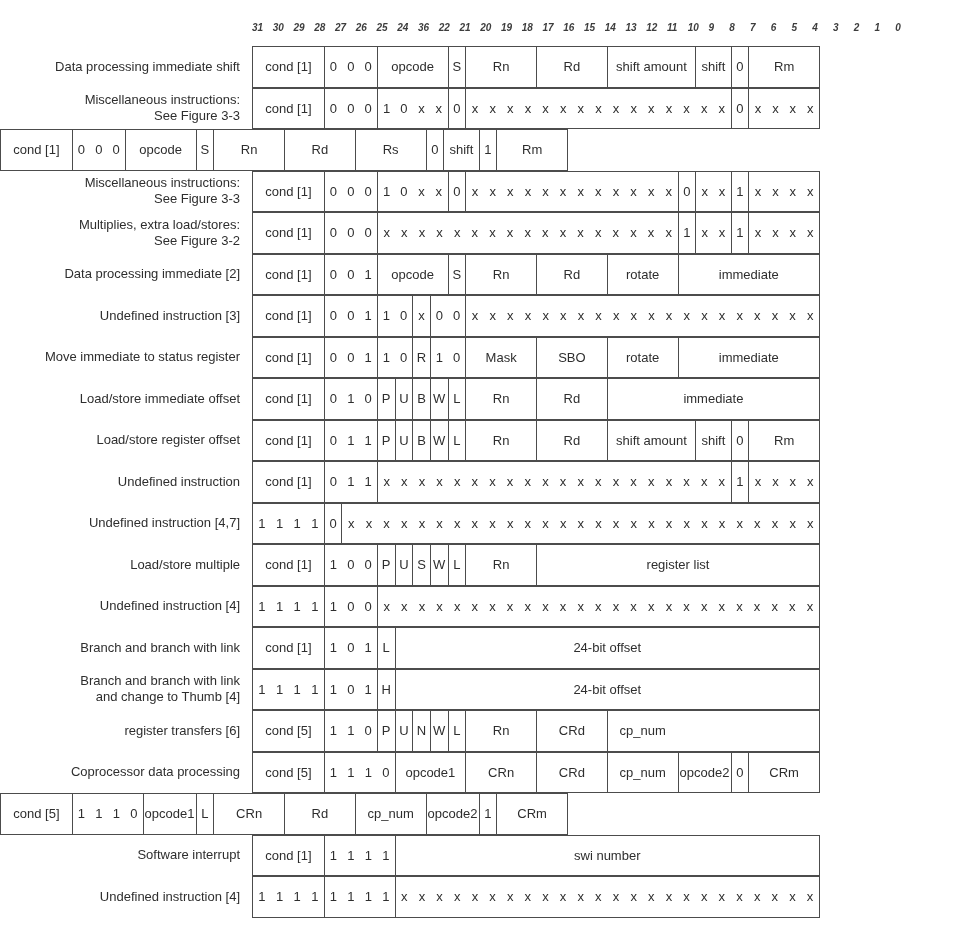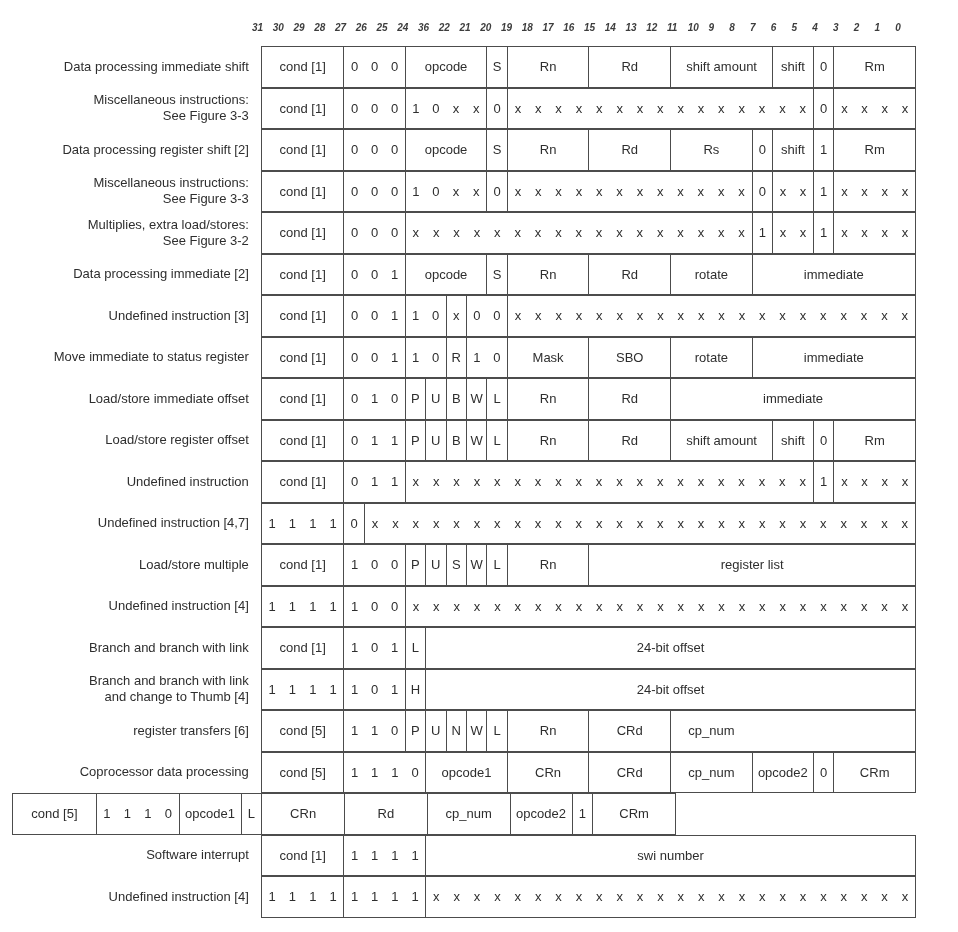--- a/index.html
+++ b/index.html
@@ -29,34 +29,33 @@
     margin-bottom: 12px;
   }
   .bit-header span {
     line-height: 12px;
     font-style: italic;
   }
   .rows { width: 916px; }
   .format-row {
     display: flex;
     height: 41.5px;
-    margin-left: 12px;
   }
   .row-label {
     width: 240px;
     padding-right: 12px;
     display: flex;
     flex-direction: column;
     justify-content: center;
     text-align: right;
     font-size: 13px;
     line-height: 16px;
   }
   .row-fields {
-    width: 664px;
+    width: 568px;
     display: grid;
     grid-template-columns: repeat(32, 1fr);
     border: 1px solid #4c4c4c;
     box-sizing: border-box;
     background: #ffffff;
   }
   .cell {
     border-left: 1px solid #4c4c4c;
     display: flex;
     align-items: center;
@@ -178,23 +177,20 @@
           </div>
           <div class="cell chars" style="grid-column: span 4;">
             <span>x</span>
             <span>x</span>
             <span>x</span>
             <span>x</span>
           </div>
         </div>
       </div>
       <div class="format-row">
-        <div class="row-label">
-          <span>Data processing register shift [2]</span>
-        </div>
         <div class="row-fields">
           <div class="cell txt" style="grid-column: span 4;">cond [1]</div>
           <div class="cell chars" style="grid-column: span 3;">
             <span>0</span>
             <span>0</span>
             <span>0</span>
           </div>
           <div class="cell txt" style="grid-column: span 4;">opcode</div>
           <div class="cell txt" style="grid-column: span 1;">S</div>
           <div class="cell txt" style="grid-column: span 4;">Rn</div>

